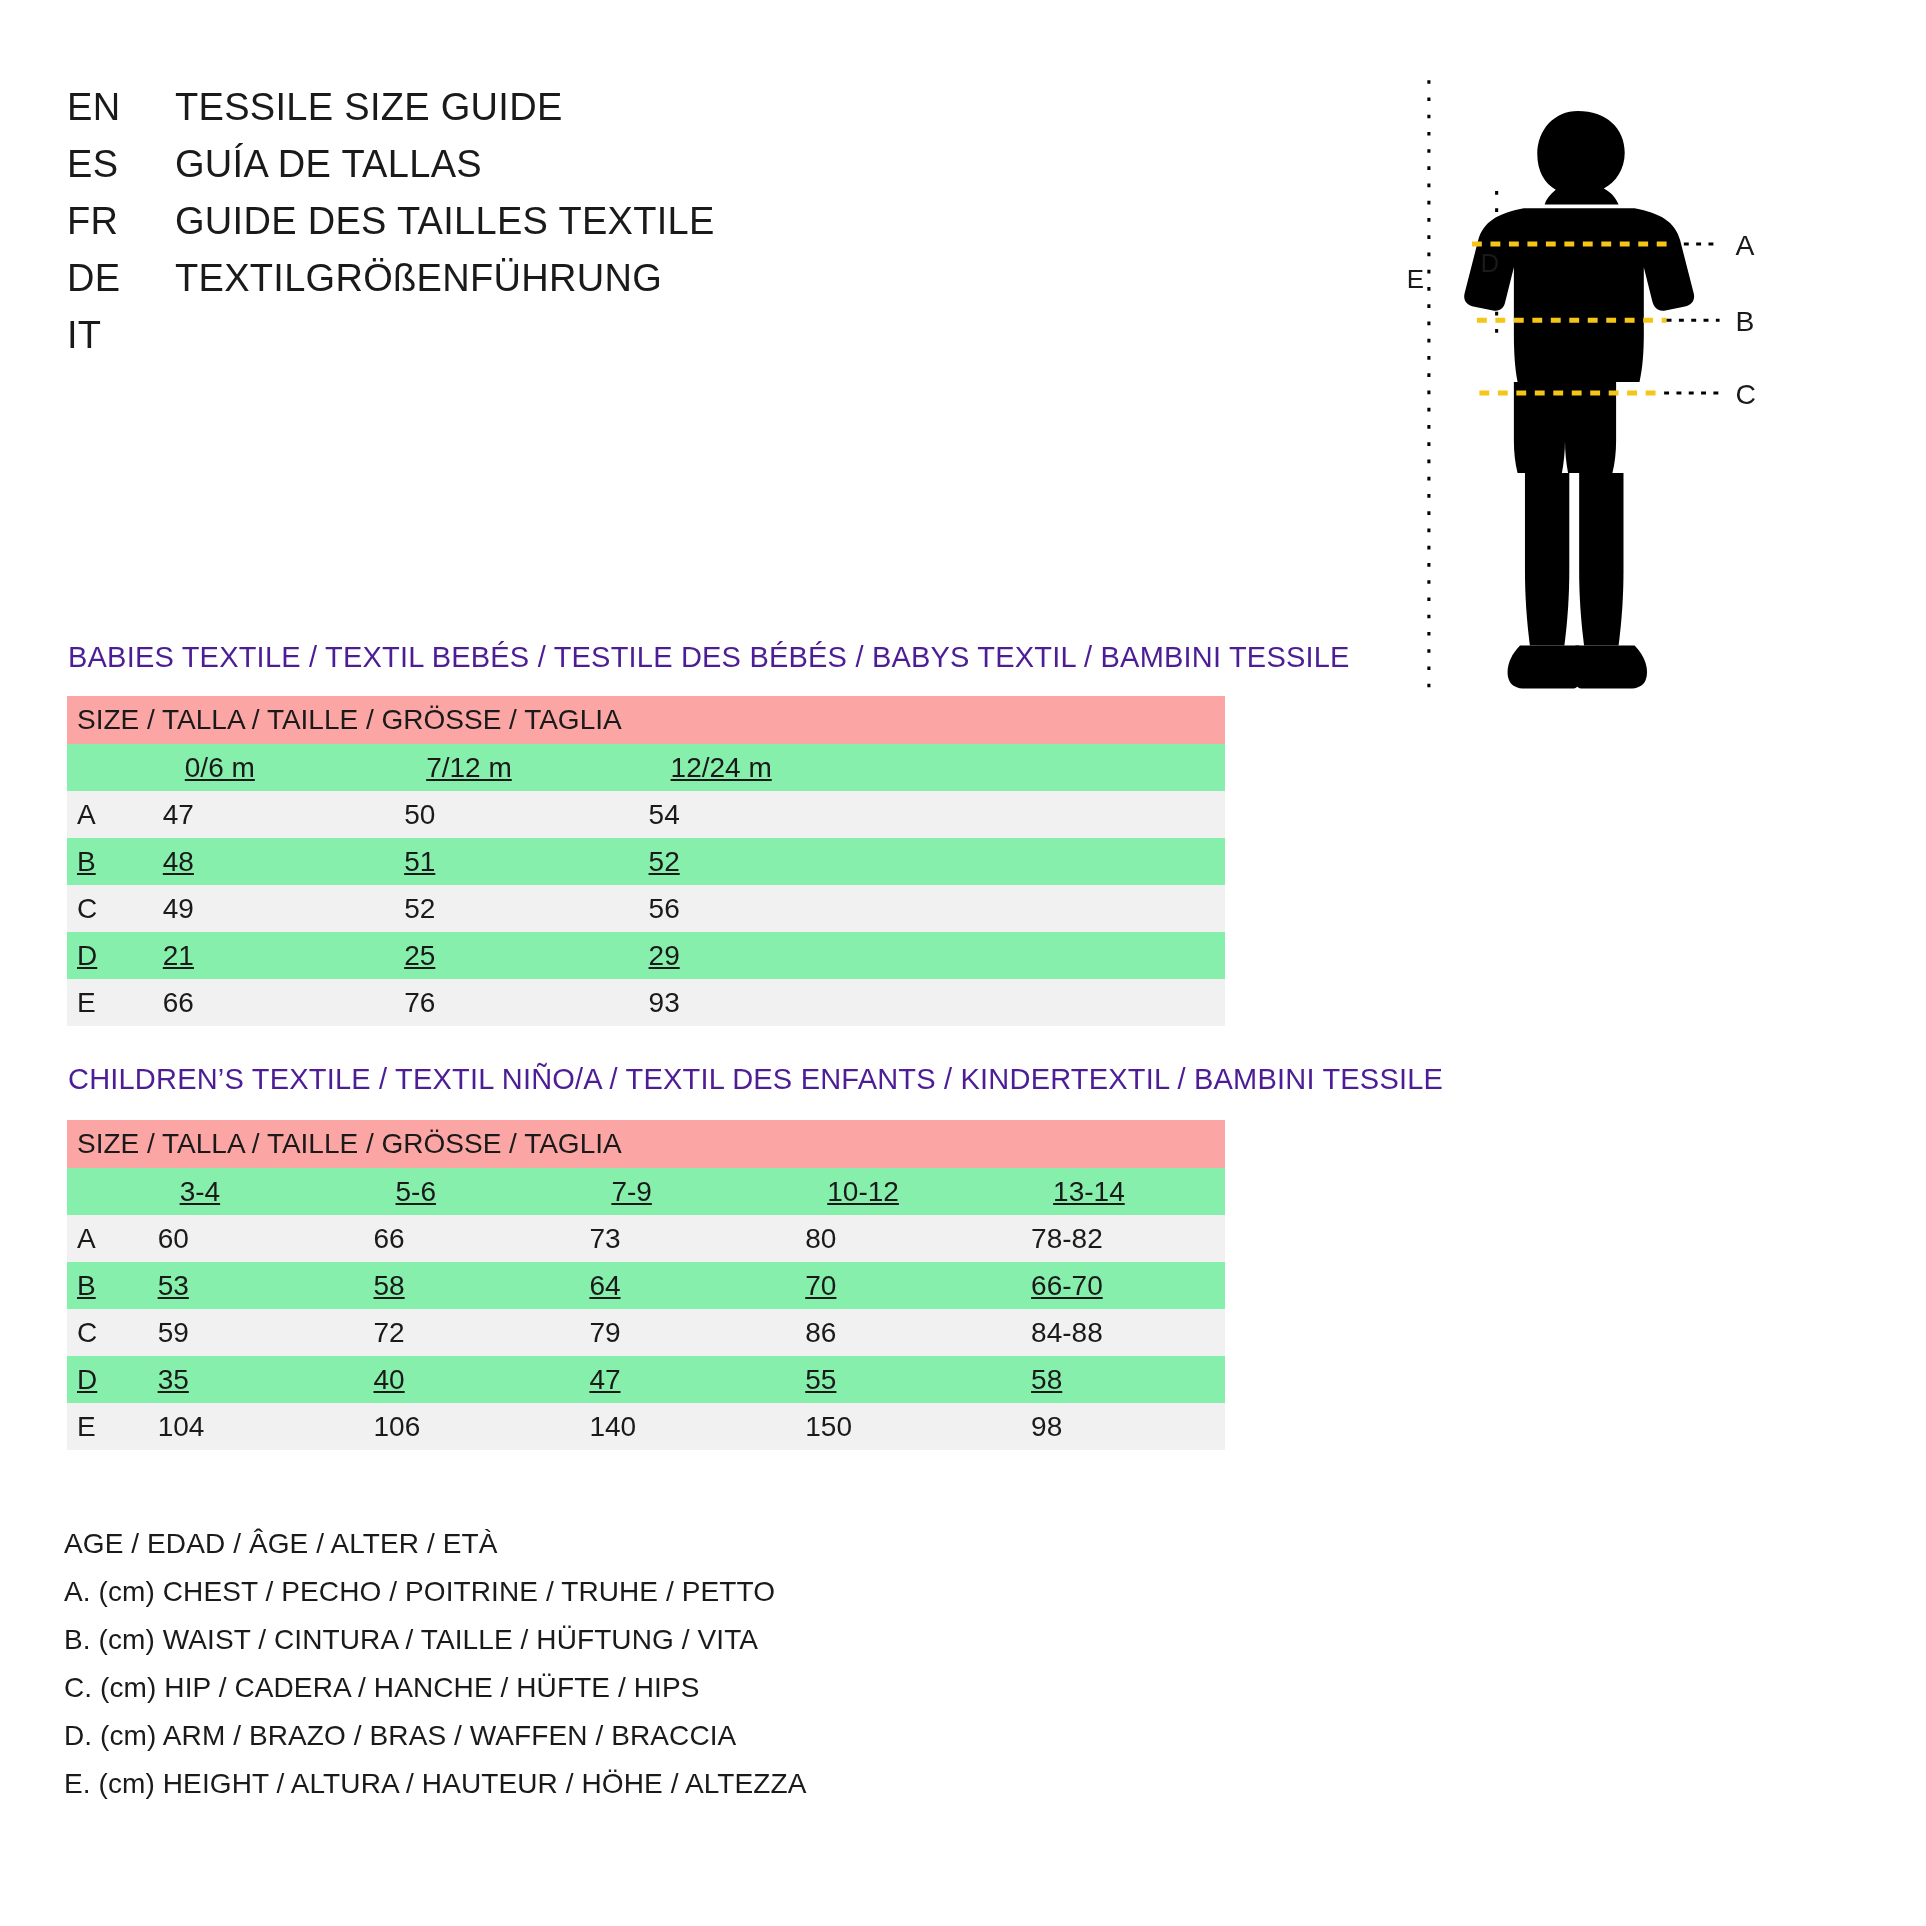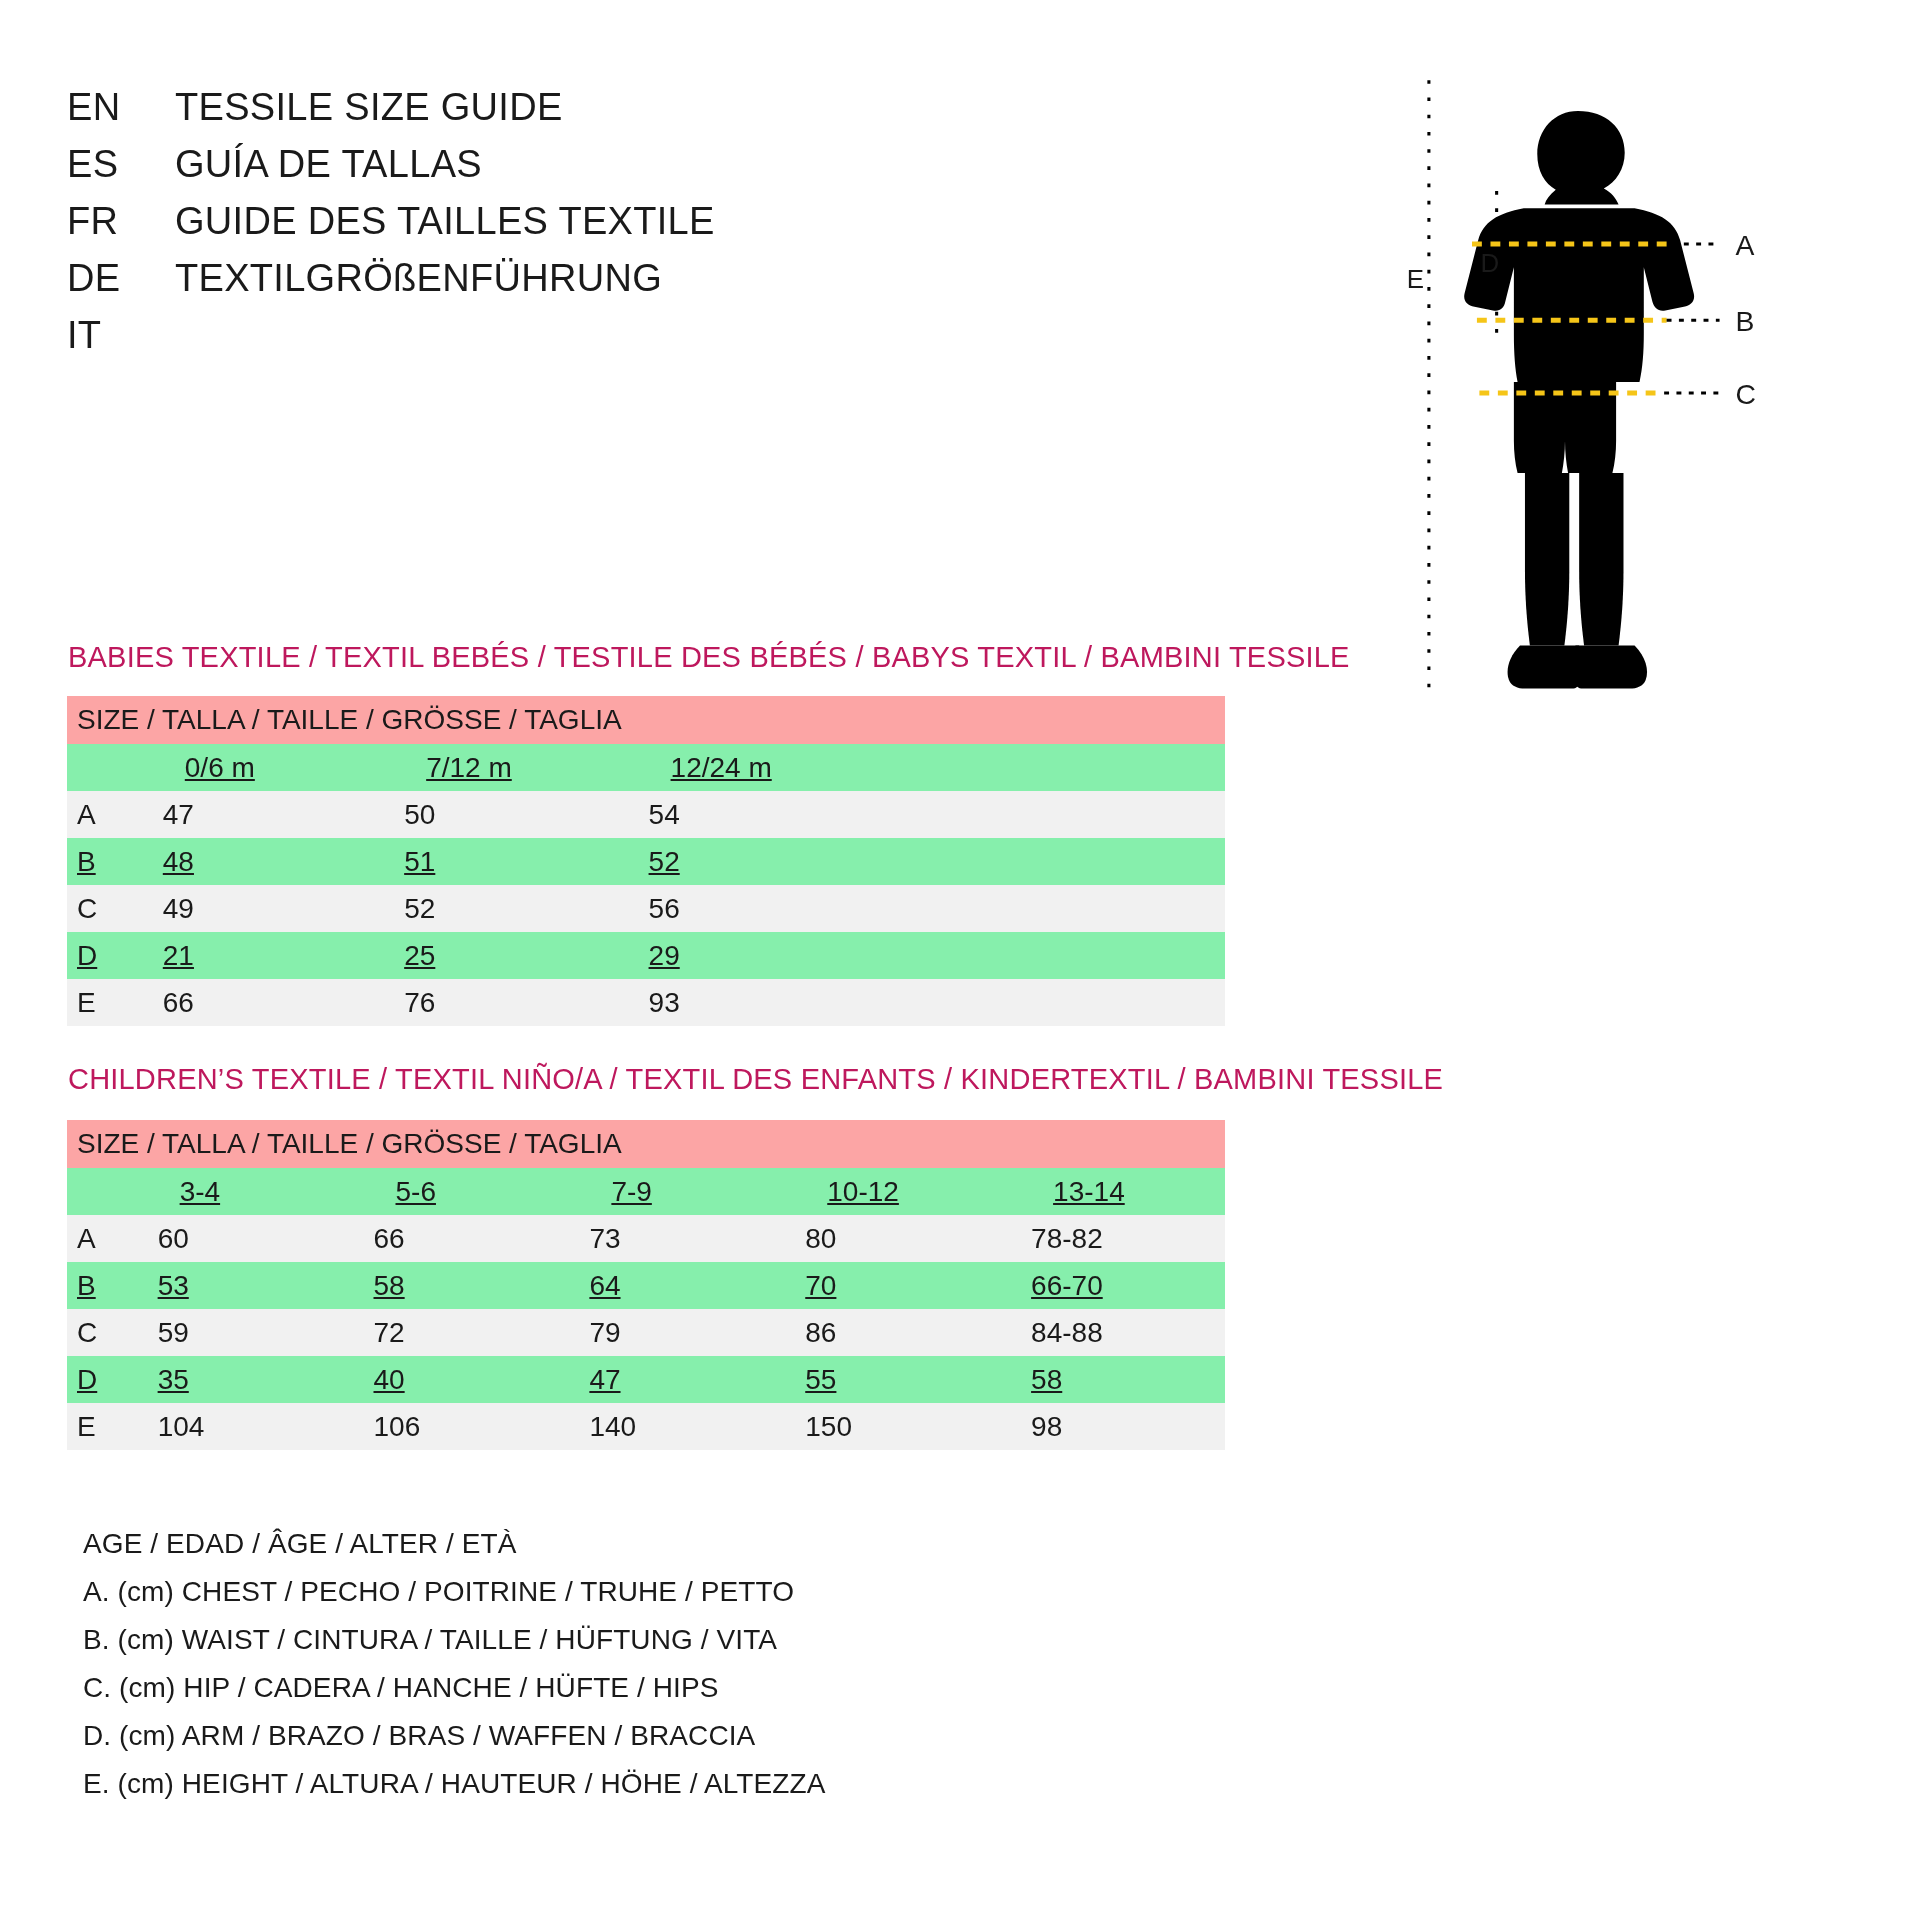--- a/index.html
+++ b/index.html
@@ -55,21 +55,21 @@
     width: 493px;
     height: 702px;
   }
   .fig-svg { display:block; }
 
   
   .section-title {
     position: absolute;
     font-size: 29px;
     letter-spacing: 0.2px;
-    color: #be185d;
+    color: #4c1d95;
     white-space: nowrap;
   }
   #babies-title { left: 68px; top: 641px; }
   #children-title { left: 68px; top: 1063px; }
 
   
   .sizetable {
     position: absolute;
     border-collapse: collapse;
     font-size: 28px;
@@ -100,21 +100,21 @@
   .babies-c1 { width: 216px; }
   .babies-c2 { width: 216px; }
   .babies-c3 { width: 665px; }
   .kids-c { width: 219px; }
   .pad-left-1 { padding-left: 54px !important; }
   .pad-left-2 { padding-left: 32px !important; }
 
   
   .legend {
     position: absolute;
-    left: 83px;
+    left: 64px;
     top: 1528px;
     width: 1232px;
   }
   .legend-row {
     font-size: 28px;
     letter-spacing: 0.1px;
     color: #1a1a1a;
     height: 48px;
     white-space: nowrap;
   }

